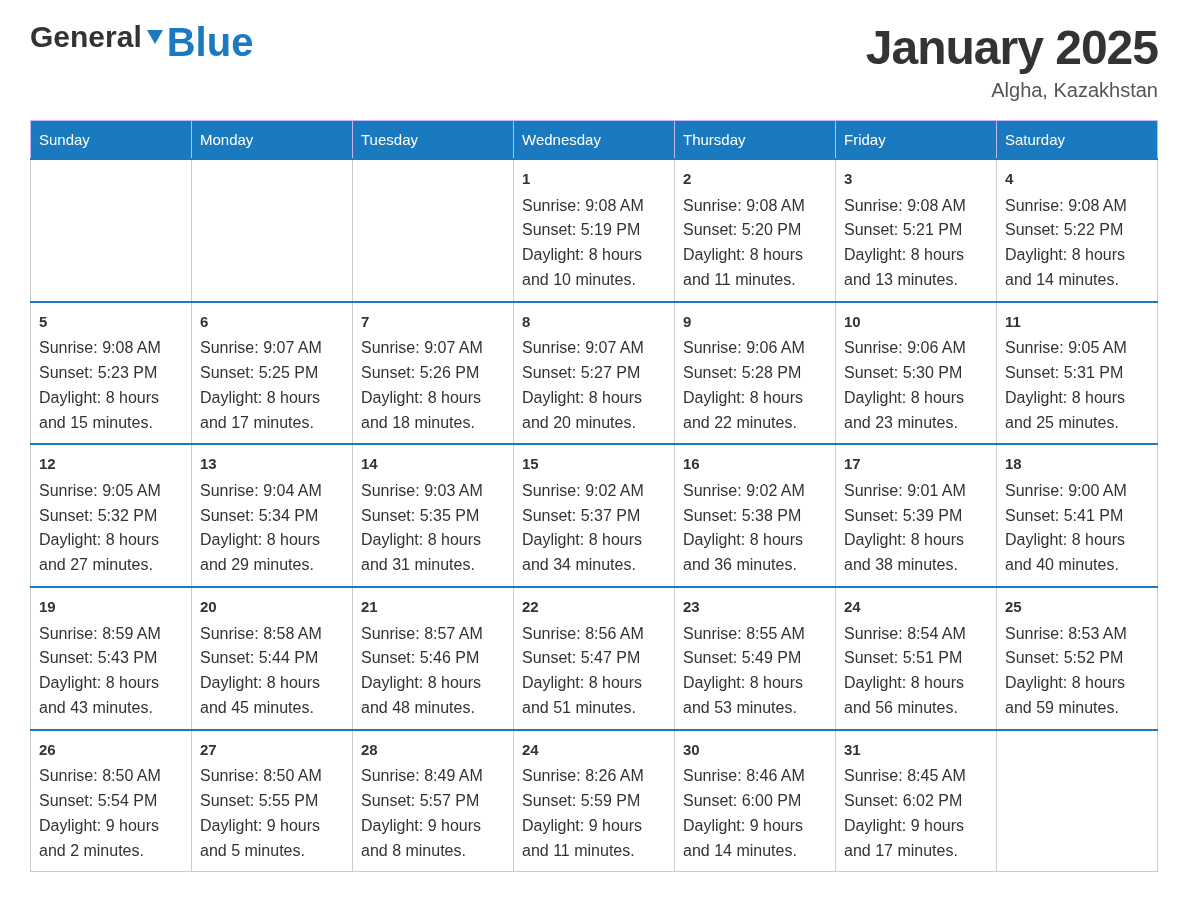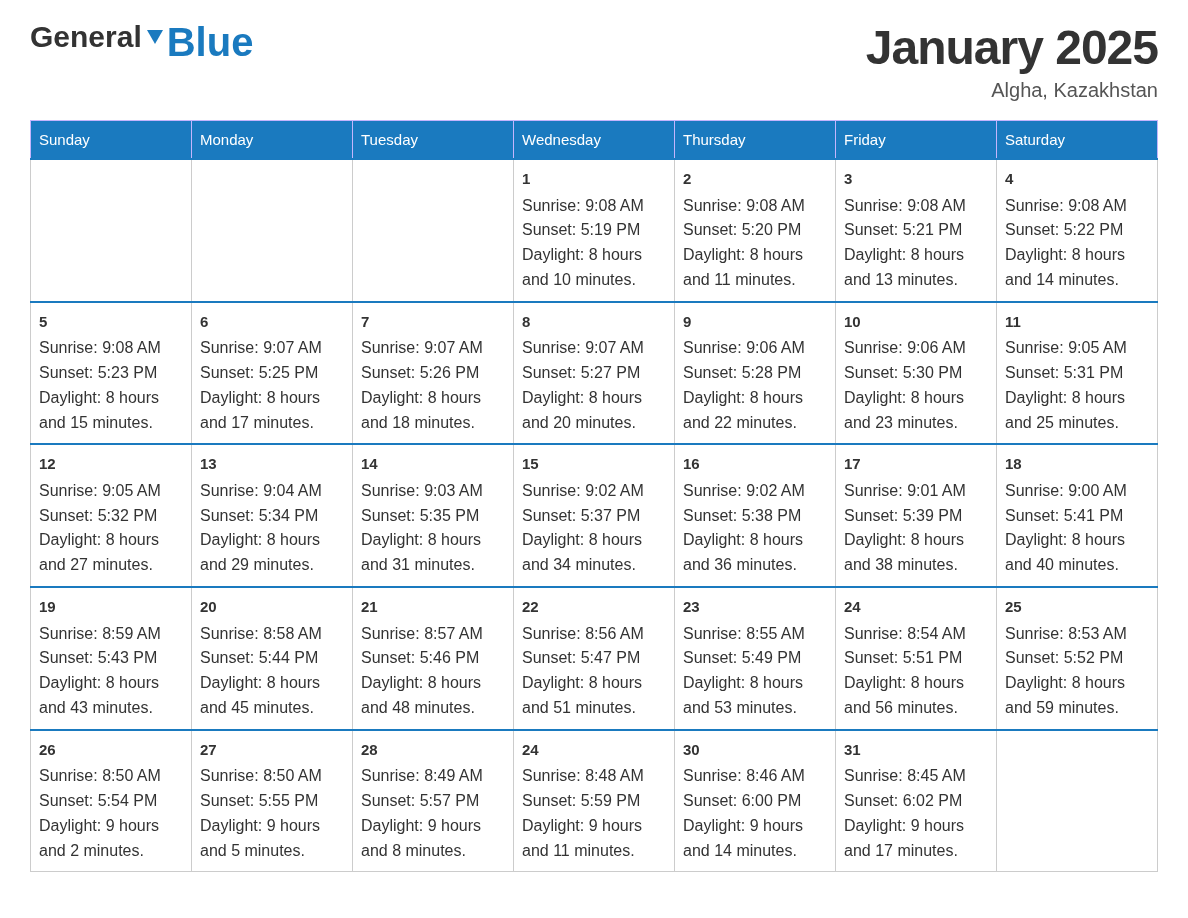--- a/index.html
+++ b/index.html
@@ -333,21 +333,21 @@
         </td>
         <td>
           <span class="day-number">28</span>
           <div class="day-info" style="white-space: pre-line;">Sunrise: 8:49 AM
 Sunset: 5:57 PM
 Daylight: 9 hours
 and 8 minutes.</div>
         </td>
         <td>
           <span class="day-number">24</span>
-          <div class="day-info" style="white-space: pre-line;">Sunrise: 8:48 AM
+          <div class="day-info" style="white-space: pre-line;">Sunrise: 8:26 AM
 Sunset: 5:59 PM
 Daylight: 9 hours
 and 11 minutes.</div>
         </td>
         <td>
           <span class="day-number">30</span>
           <div class="day-info" style="white-space: pre-line;">Sunrise: 8:46 AM
 Sunset: 6:00 PM
 Daylight: 9 hours
 and 14 minutes.</div>

